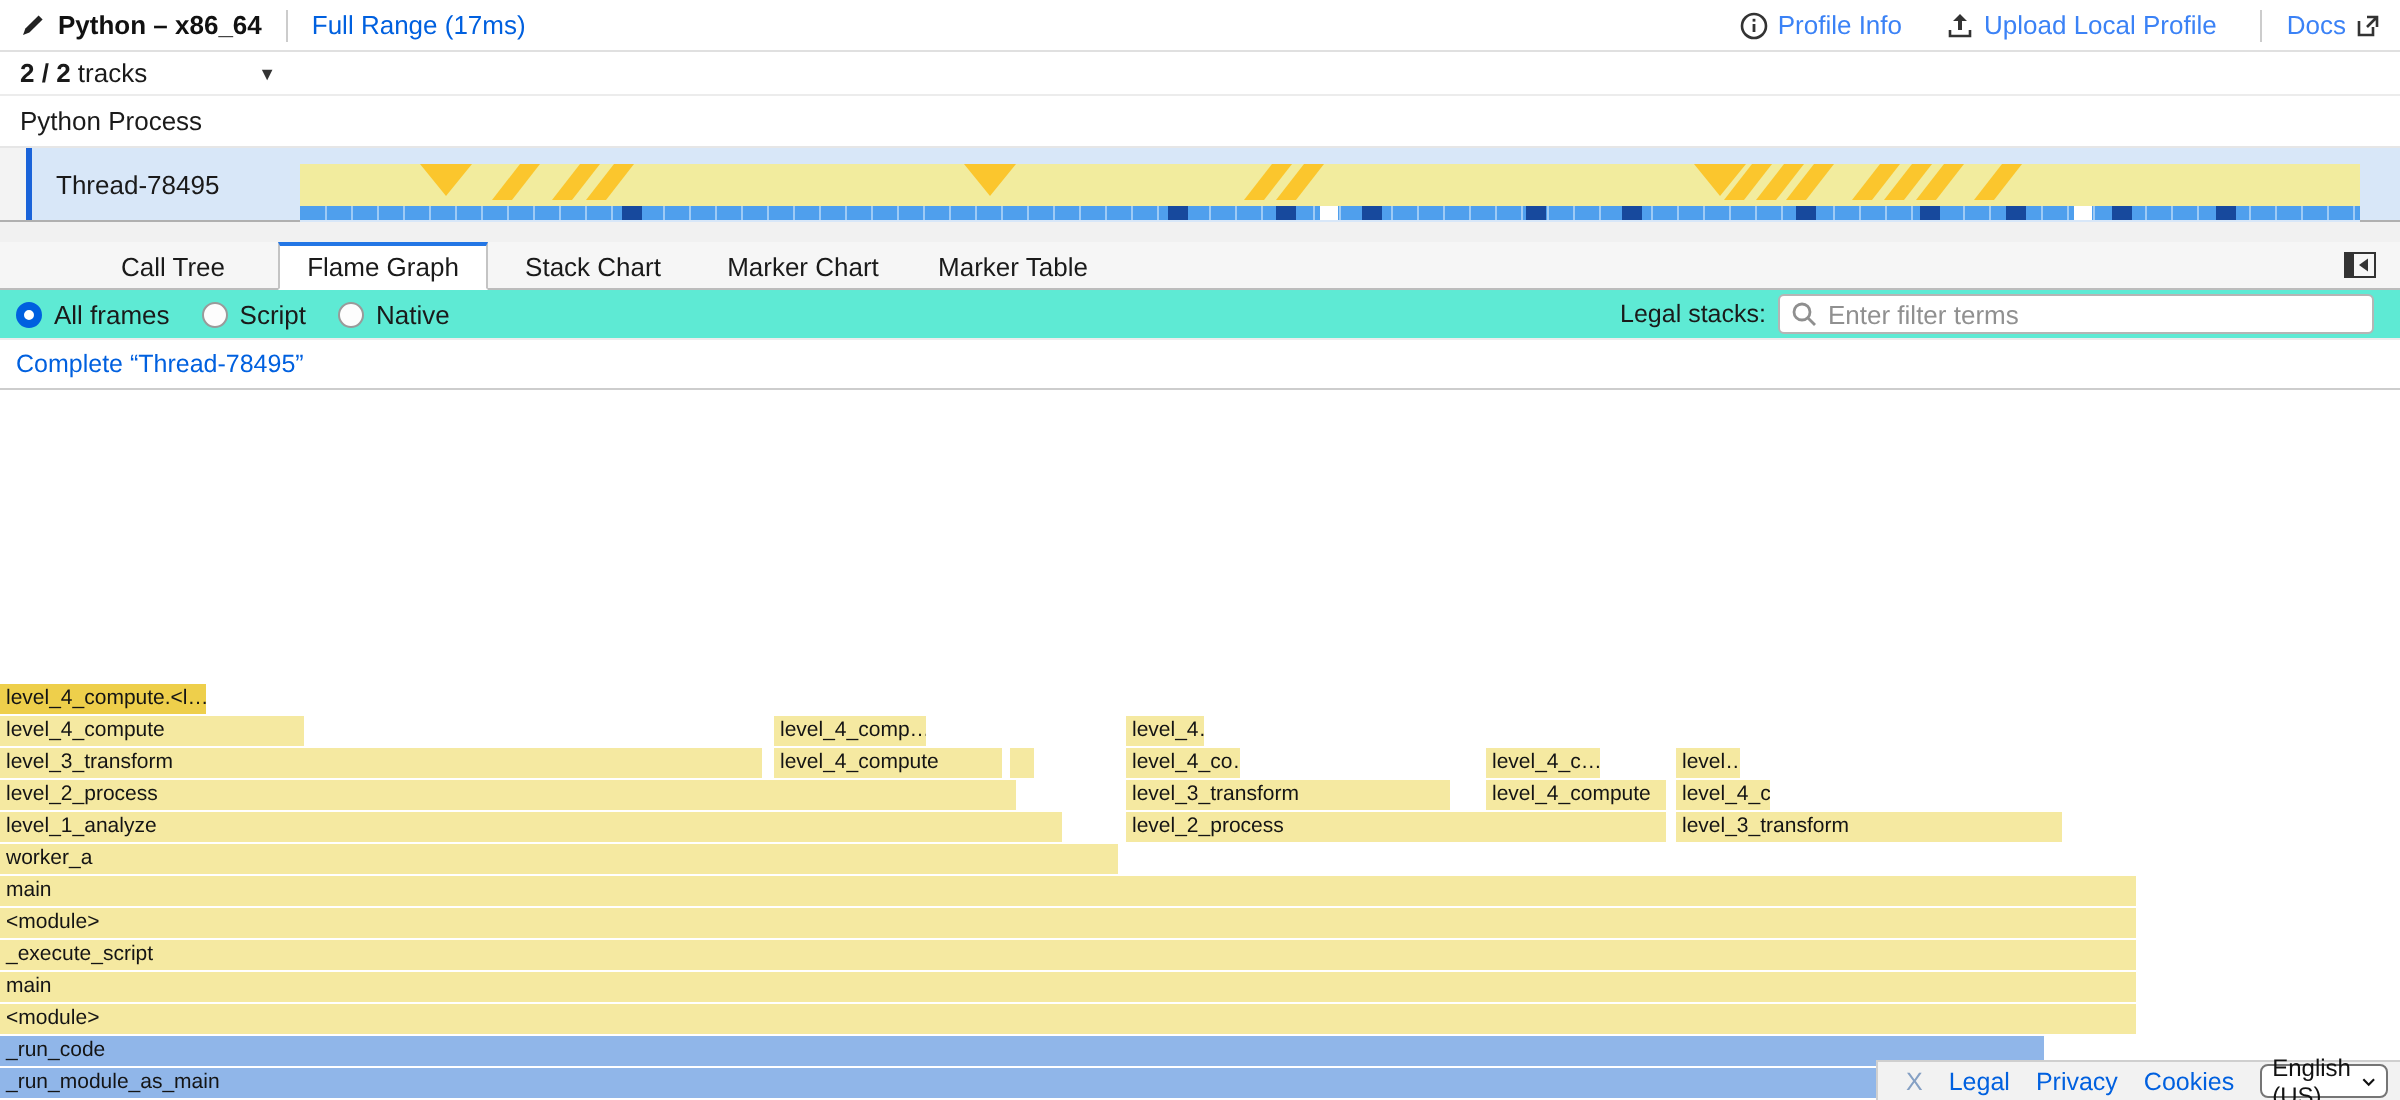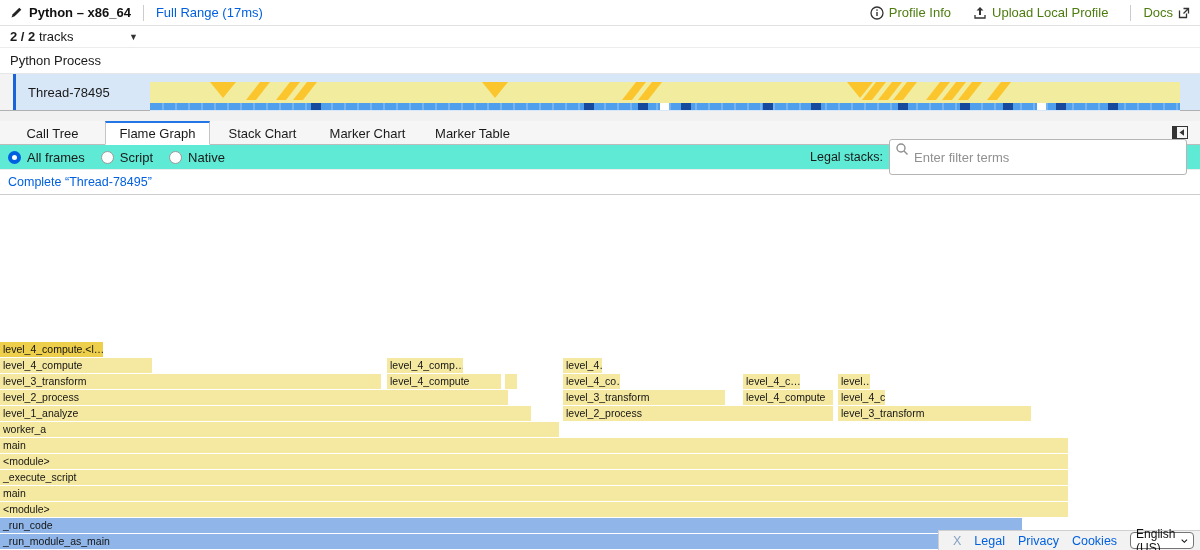--- a/index.html
+++ b/index.html
@@ -5,21 +5,21 @@
   * { margin:0; padding:0; box-sizing:border-box; }
   html,body { width:1200px; height:550px; font-family:"Liberation Sans", sans-serif; background:#fff; }
   .page { position:relative; width:1200px; height:550px; overflow:hidden; background:#fff; }
 
   
   .header { height:26px; display:flex; align-items:center; padding:0 10px; background:#fff; border-bottom:1px solid #e0e0e0; }
   .header .title { font-weight:bold; font-size:13px; color:#111; margin-left:6px; }
   .hsep { width:1px; height:16px; background:#ccc; margin:0 12px; }
   .hlink { font-size:13px; color:#0060df; cursor:pointer; }
   .header .spacer { flex:1; }
-  .hbtn { display:flex; align-items:center; gap:5px; font-size:13px; color:#4d7c0f; margin-left:22px; cursor:pointer; }
+  .hbtn { display:flex; align-items:center; gap:5px; font-size:13px; color:#3b82f6; margin-left:22px; cursor:pointer; }
   .icon-svg { display:block; }
 
   
   .timeline-header { height:22px; display:flex; background:#fff; border-bottom:1px solid #ececec; }
   .tracks-btn { width:150px; display:flex; align-items:center; justify-content:space-between; padding:0 12px 0 10px; font-size:13px; color:#1a1a1a; cursor:pointer; }
   .tracks-btn b { font-weight:bold; }
   .tracks-btn .tri { font-size:9px; color:#333; }
   .ruler { flex:1; display:flex; }
   .ruler .cell { width:61.9px; font-size:10px; color:#8a8a8a; text-align:right; padding:5px 5px 0 0; border-right:1px solid #ddd; }
 
@@ -42,21 +42,21 @@
   .panel-toggle { display:flex; align-items:center; padding:0 12px; cursor:pointer; }
 
   
   .settings { height:25px; display:flex; align-items:center; background:#5eead4; border-bottom:1px solid #ededed; padding:0 8px; }
   .radio-group { display:flex; align-items:center; gap:16px; }
   .radio-item { display:flex; align-items:center; gap:6px; font-size:13px; color:#1a1a1a; cursor:pointer; }
   .radio-dot { width:13px; height:13px; border-radius:50%; border:1px solid #9a9a9a; background:#fdfdfd; }
   .radio-dot.sel { border:4px solid #0060df; background:#fff; }
   .settings .fspacer { flex:1; }
   .filter-label { font-size:12.5px; color:#1a1a1a; margin-right:6px; }
-  .filter-wrap { position:relative; width:298px; height:36px; margin-right:5px; }
+  .filter-wrap { position:relative; width:298px; height:20px; margin-right:5px; }
   .filter-wrap input { width:100%; height:100%; border:1px solid #b5b5b5; border-radius:3px; padding:0 6px 0 24px; font-size:13px; font-family:"Liberation Sans", sans-serif; color:#333; outline:none; }
   .filter-wrap input::placeholder { color:#909090; }
   .filter-ico { position:absolute; left:6px; top:3px; }
 
   
   .breadcrumb-row { height:25px; display:flex; align-items:center; background:#fff; border-bottom:1px solid #cdcdcd; padding-left:8px; }
   .crumb { font-size:12.5px; color:#0060df; cursor:pointer; }
 
   
   .flame { position:relative; height:355px; background:#fff; }
@@ -233,21 +233,21 @@
         <rect x="958" y="29" width="10" height="7" fill="#17499d"></rect>
         <rect x="510" y="29" width="9" height="7" fill="#ffffff"></rect>
         <rect x="887" y="29" width="9" height="7" fill="#ffffff"></rect>
       </svg>
     <div class="thread-right"></div>
   </div>
 
   <div class="divider-band"></div>
 
   <div class="tabbar">
-    <div id="tabs" style="display:flex;">
+    <div id="tabs" style="display:flex;padding-left:34px;">
         <div class="tab">Call Tree</div>
         <div class="tab active">Flame Graph</div>
         <div class="tab">Stack Chart</div>
         <div class="tab">Marker Chart</div>
         <div class="tab">Marker Table</div>
       </div>
     <div class="tspacer"></div>
     <div class="panel-toggle">
       <svg class="icon-svg" width="16" height="13" viewBox="0 0 16 13">
           <rect x="0.5" y="0.5" width="15" height="12" fill="none" stroke="#333" stroke-width="1"></rect>

